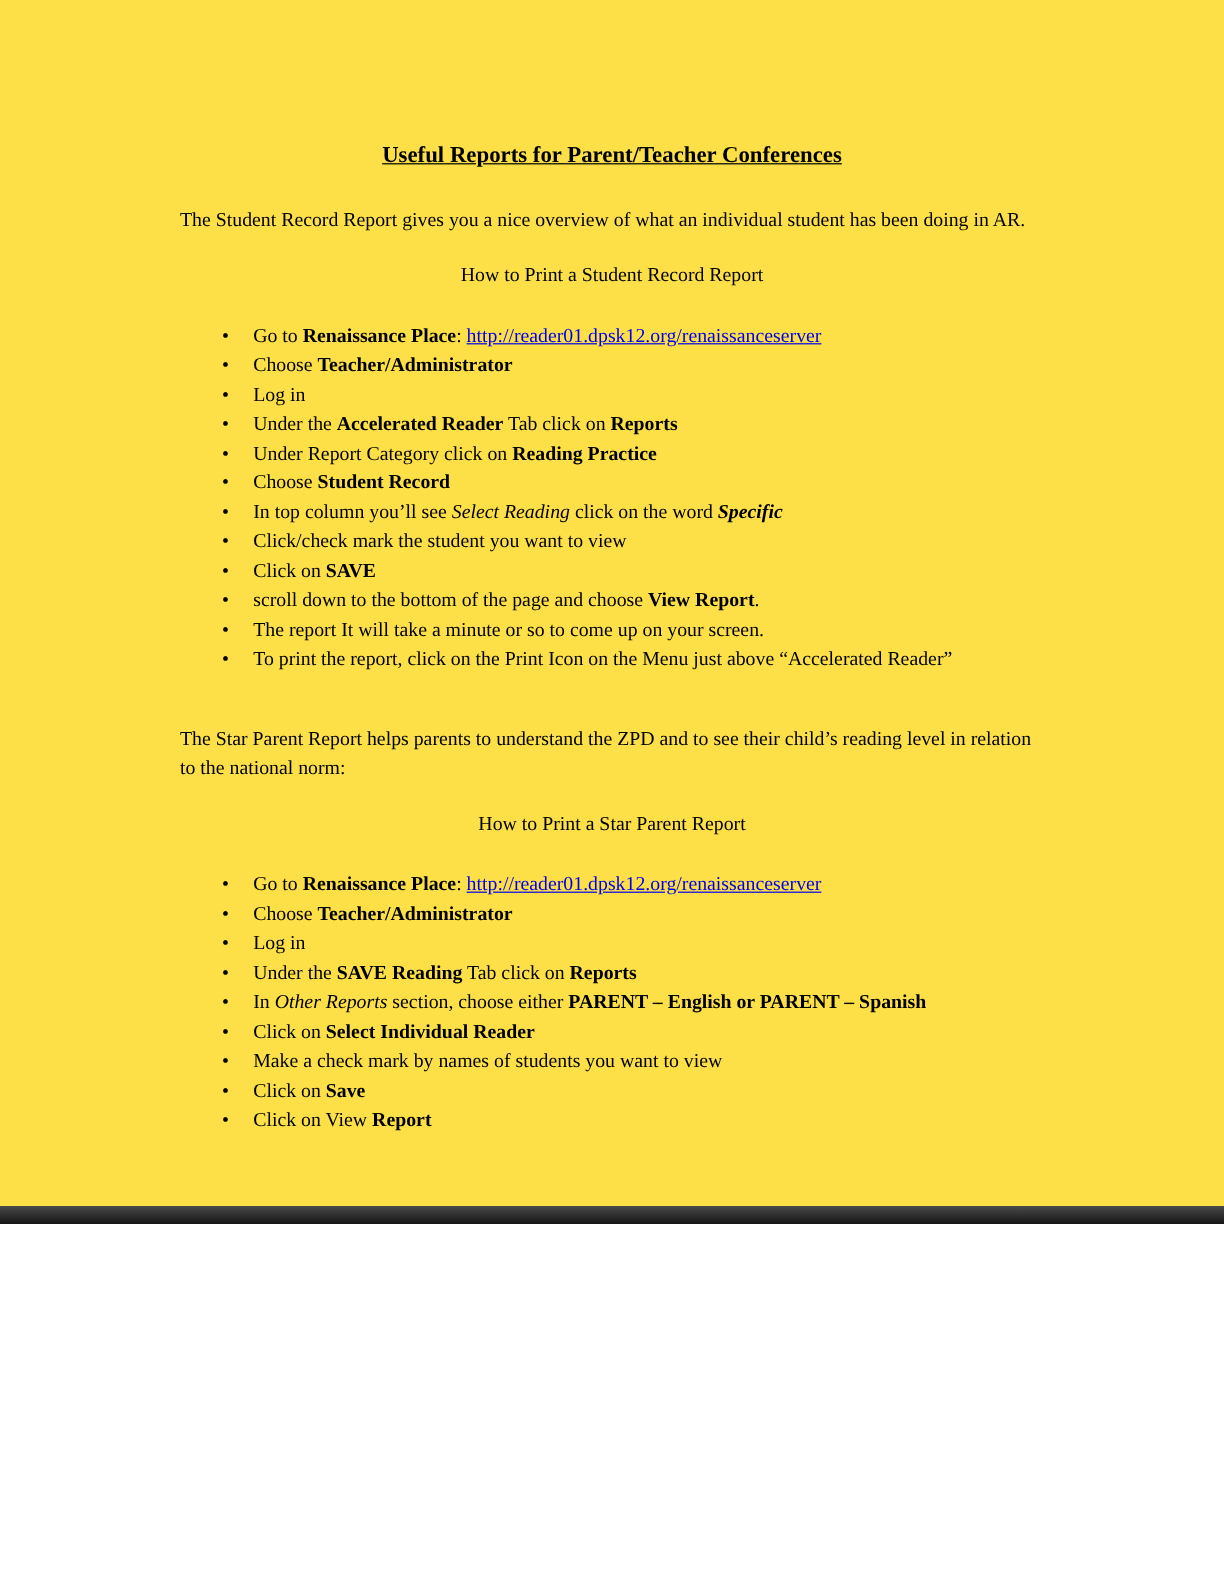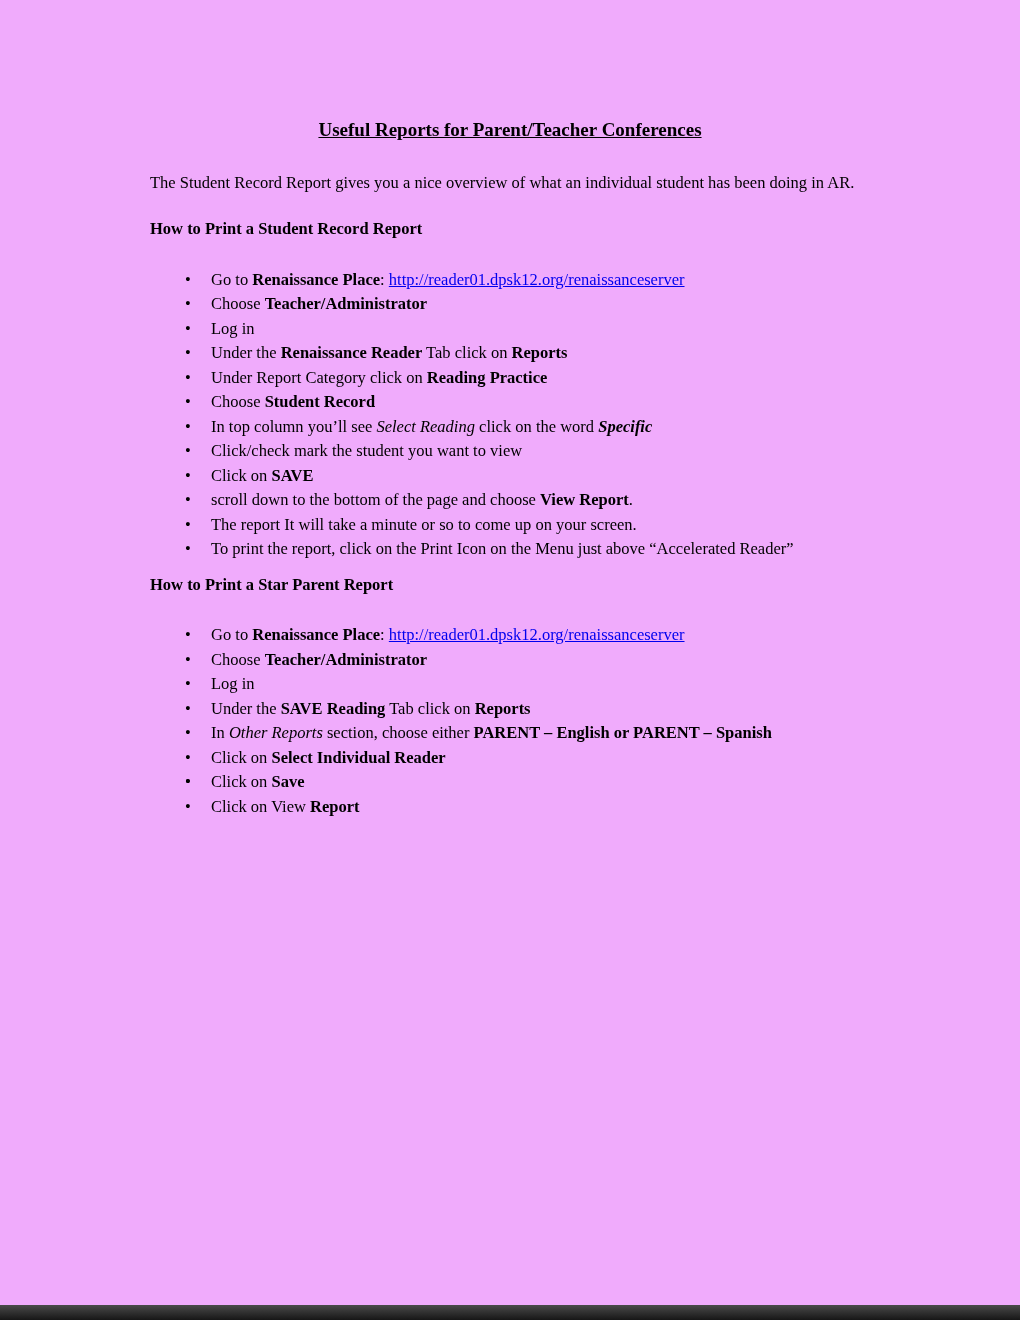--- a/index.html
+++ b/index.html
@@ -1,20 +1,20 @@
 <!DOCTYPE html>
 <html><head>
 <meta charset="utf-8">
 <style>
   html, body { margin: 0; padding: 0; background: #ffffff; }
   .page {
     position: relative;
     width: 1020px;
-    height: 1320px;
-    background: #f0abfc;
+    height: 1020px;
+    background: #fde047;
     overflow: hidden;
     font-family: "Liberation Serif", serif;
     color: #000000;
   }
   .content {
     padding: 118px 150px 0 150px;
     font-size: 16.5px;
     line-height: 24.5px;
   }
   .doc-title {
@@ -24,22 +24,23 @@
     font-size: 19px;
     margin: 0 0 28px 0;
   }
   .para {
     margin: 16px 0 22px 0;
   }
   .para.second {
     margin-top: 42px;
   }
   .sec-heading {
-    font-weight: bold;
-    margin: 11px 0 26px 0;
+    font-weight: normal;
+    margin: 0 0 26px 0;
+    text-align: center;
   }
   ul.bullets {
     list-style: none;
     margin: 0 0 0 0;
     padding: 0 0 0 61px;
   }
   ul.bullets li {
     position: relative;
     margin: 0;
   }
@@ -73,42 +74,43 @@
     <h1 class="doc-title">Useful Reports for Parent/Teacher Conferences</h1>
 
     <p class="para">The Student Record Report gives you a nice overview of what an individual student has been doing in AR.</p>
 
     <p class="sec-heading">How to Print a Student Record Report</p>
 
     <ul class="bullets">
         <li><span class="marker">•</span><span>Go to </span><span class="b">Renaissance Place</span><span>: </span><a class="doclink" href="#">http://reader01.dpsk12.org/renaissanceserver</a></li>
         <li><span class="marker">•</span><span>Choose </span><span class="b">Teacher/Administrator</span></li>
         <li><span class="marker">•</span><span>Log in</span></li>
-        <li><span class="marker">•</span><span>Under the </span><span class="b">Renaissance Reader</span><span> Tab click on </span><span class="b">Reports</span></li>
+        <li><span class="marker">•</span><span>Under the </span><span class="b">Accelerated Reader</span><span> Tab click on </span><span class="b">Reports</span></li>
         <li><span class="marker">•</span><span>Under Report Category click on </span><span class="b">Reading Practice</span></li>
         <li><span class="marker">•</span><span>Choose </span><span class="b">Student Record</span></li>
         <li><span class="marker">•</span><span>In top column you’ll see </span><span class="i">Select Reading</span><span> click on the word </span><span class="b i">Specific</span></li>
         <li><span class="marker">•</span><span>Click/check mark the student you want to view</span></li>
         <li><span class="marker">•</span><span>Click on </span><span class="b">SAVE</span></li>
         <li><span class="marker">•</span><span>scroll down to the bottom of the page and choose </span><span class="b">View Report</span><span>.</span></li>
         <li><span class="marker">•</span><span>The report It will take a minute or so to come up on your screen.</span></li>
         <li><span class="marker">•</span><span>To print the report, click on the Print Icon on the Menu just above “Accelerated Reader”</span></li>
       </ul>
 
+    <p class="para second">The Star Parent Report helps parents to understand the ZPD and to see their child’s reading level in relation to the national norm:</p>
 
     <p class="sec-heading">How to Print a Star Parent Report</p>
 
     <ul class="bullets">
         <li><span class="marker">•</span><span>Go to </span><span class="b">Renaissance Place</span><span>: </span><a class="doclink" href="#">http://reader01.dpsk12.org/renaissanceserver</a></li>
         <li><span class="marker">•</span><span>Choose </span><span class="b">Teacher/Administrator</span></li>
         <li><span class="marker">•</span><span>Log in</span></li>
         <li><span class="marker">•</span><span>Under the </span><span class="b">SAVE Reading</span><span> Tab click on </span><span class="b">Reports</span></li>
         <li><span class="marker">•</span><span>In </span><span class="i">Other Reports</span><span> section, choose either </span><span class="b">PARENT – English or PARENT – Spanish</span></li>
         <li><span class="marker">•</span><span>Click on </span><span class="b">Select Individual Reader</span></li>
-        <li><span class="marker">•</span></li>
+        <li><span class="marker">•</span><span>Make a check mark by names of students you want to view</span></li>
         <li><span class="marker">•</span><span>Click on </span><span class="b">Save</span></li>
         <li><span class="marker">•</span><span>Click on View </span><span class="b">Report</span></li>
       </ul>
 
   </div>
 
   <div class="bottom-edge"></div>
 </div>
 
 </body></html>

